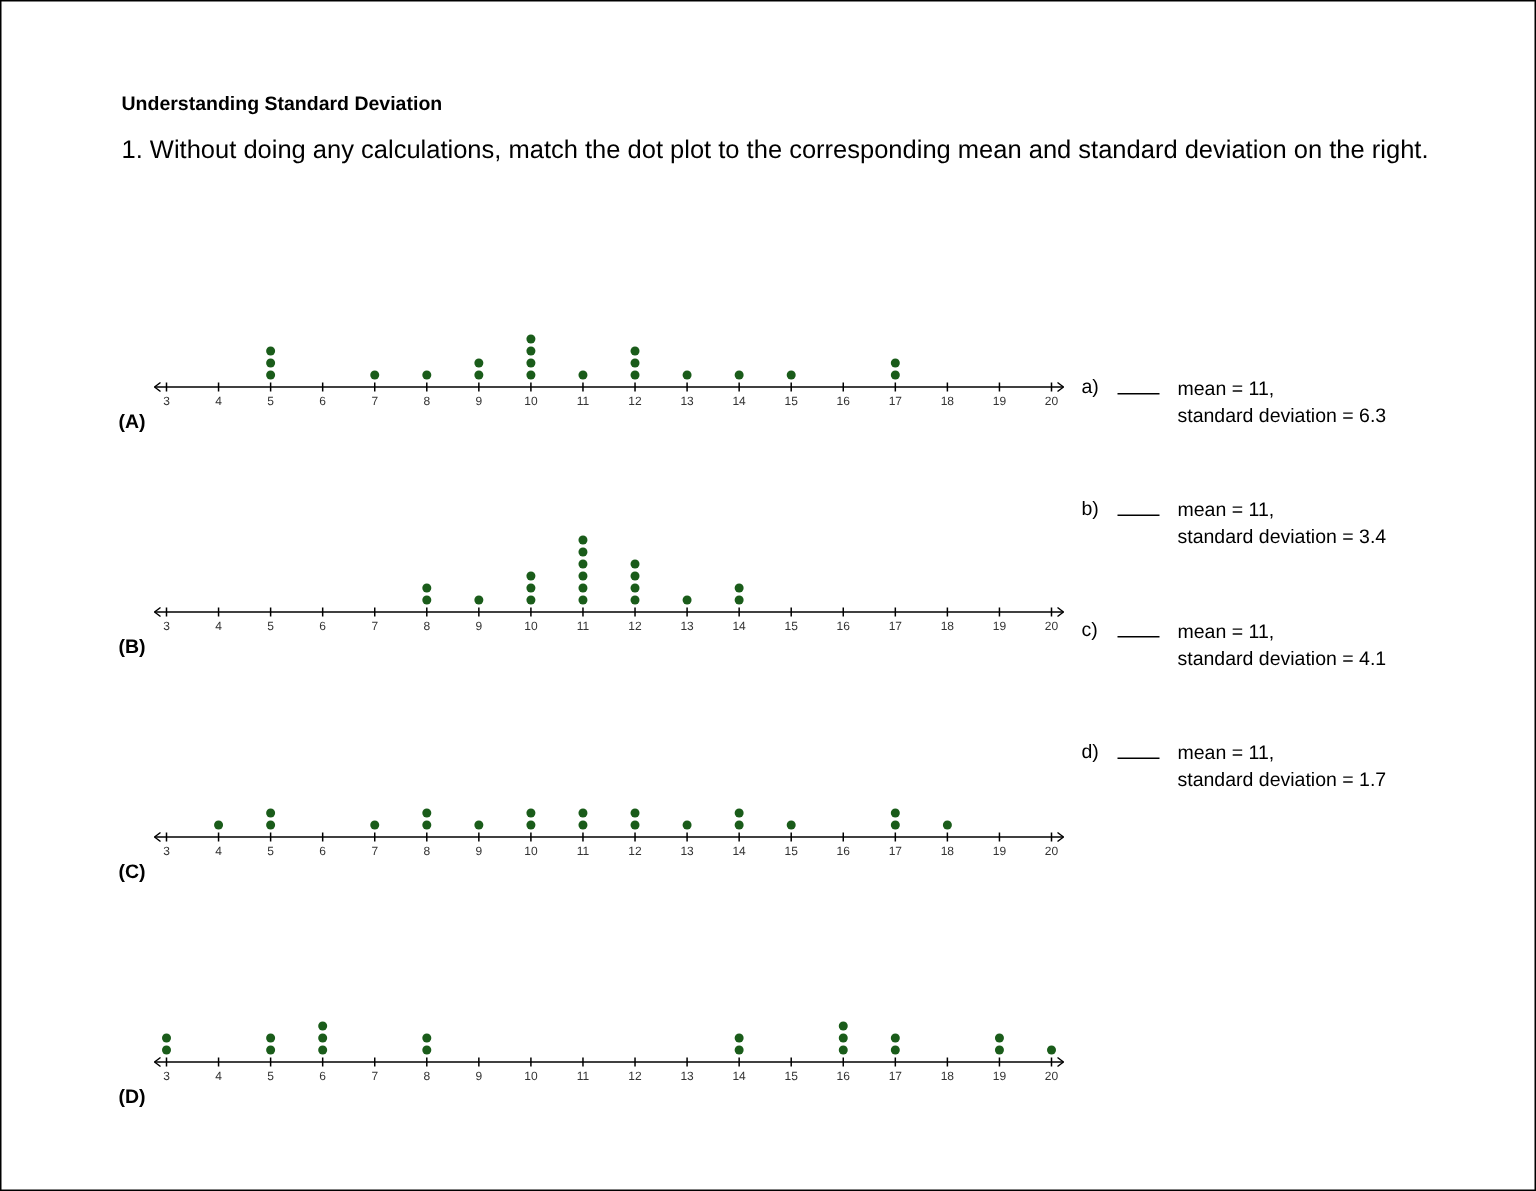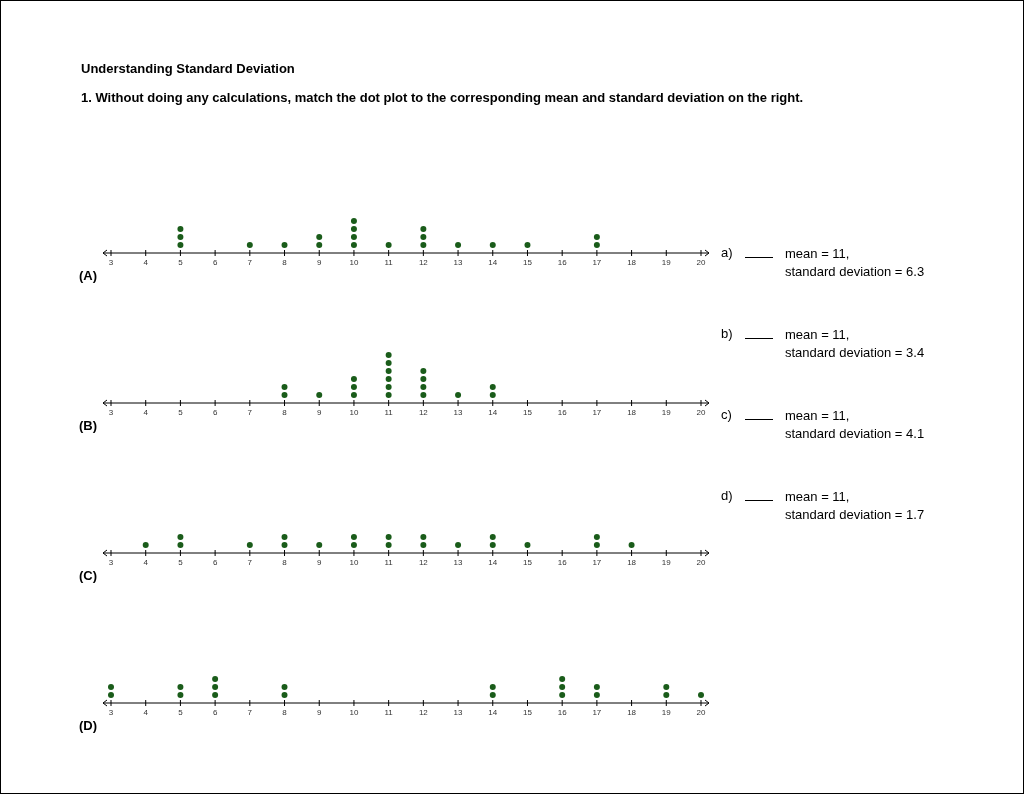--- a/index.html
+++ b/index.html
@@ -1,20 +1,20 @@
 <!DOCTYPE html>
 <html><head>
 <meta charset="utf-8">
 <style>
   html,body{margin:0;padding:0;background:#fff;font-family:Arial,Helvetica,sans-serif;color:#000}
   .page{width:1024px;height:794px;box-sizing:border-box;border:1px solid #000;margin:0;padding:0;position:relative}
   .inner{padding:60px 60px 0 80px}
   .hdr{display:flex;justify-content:space-between;align-items:flex-end;font-size:13px;font-weight:bold}
   .nm{display:inline-block;border-bottom:1px solid #000;width:170px;height:14px;margin-left:4px}
-  .q{font-size:13px;margin-top:14px;font-weight:bold}
+  .q{font-size:17px;margin-top:14px;font-weight:normal}
   .body{display:flex;margin-top:30px}
   .plots{width:660px}
   .opts{width:260px;padding-top:110px;font-size:13px}
   .opt{margin-bottom:46px;display:flex;align-items:flex-start}
   .opt .lab{width:20px}
   .blank{display:inline-block;border-bottom:1.5px solid #000;width:28px;height:12px;margin:0 12px 0 4px}
   .opt .txt{line-height:1.35}
   .plot{position:relative;height:150px}
   .plabel{position:absolute;left:-2px;bottom:2px;font-size:13px;font-weight:bold}
   svg{display:block}

